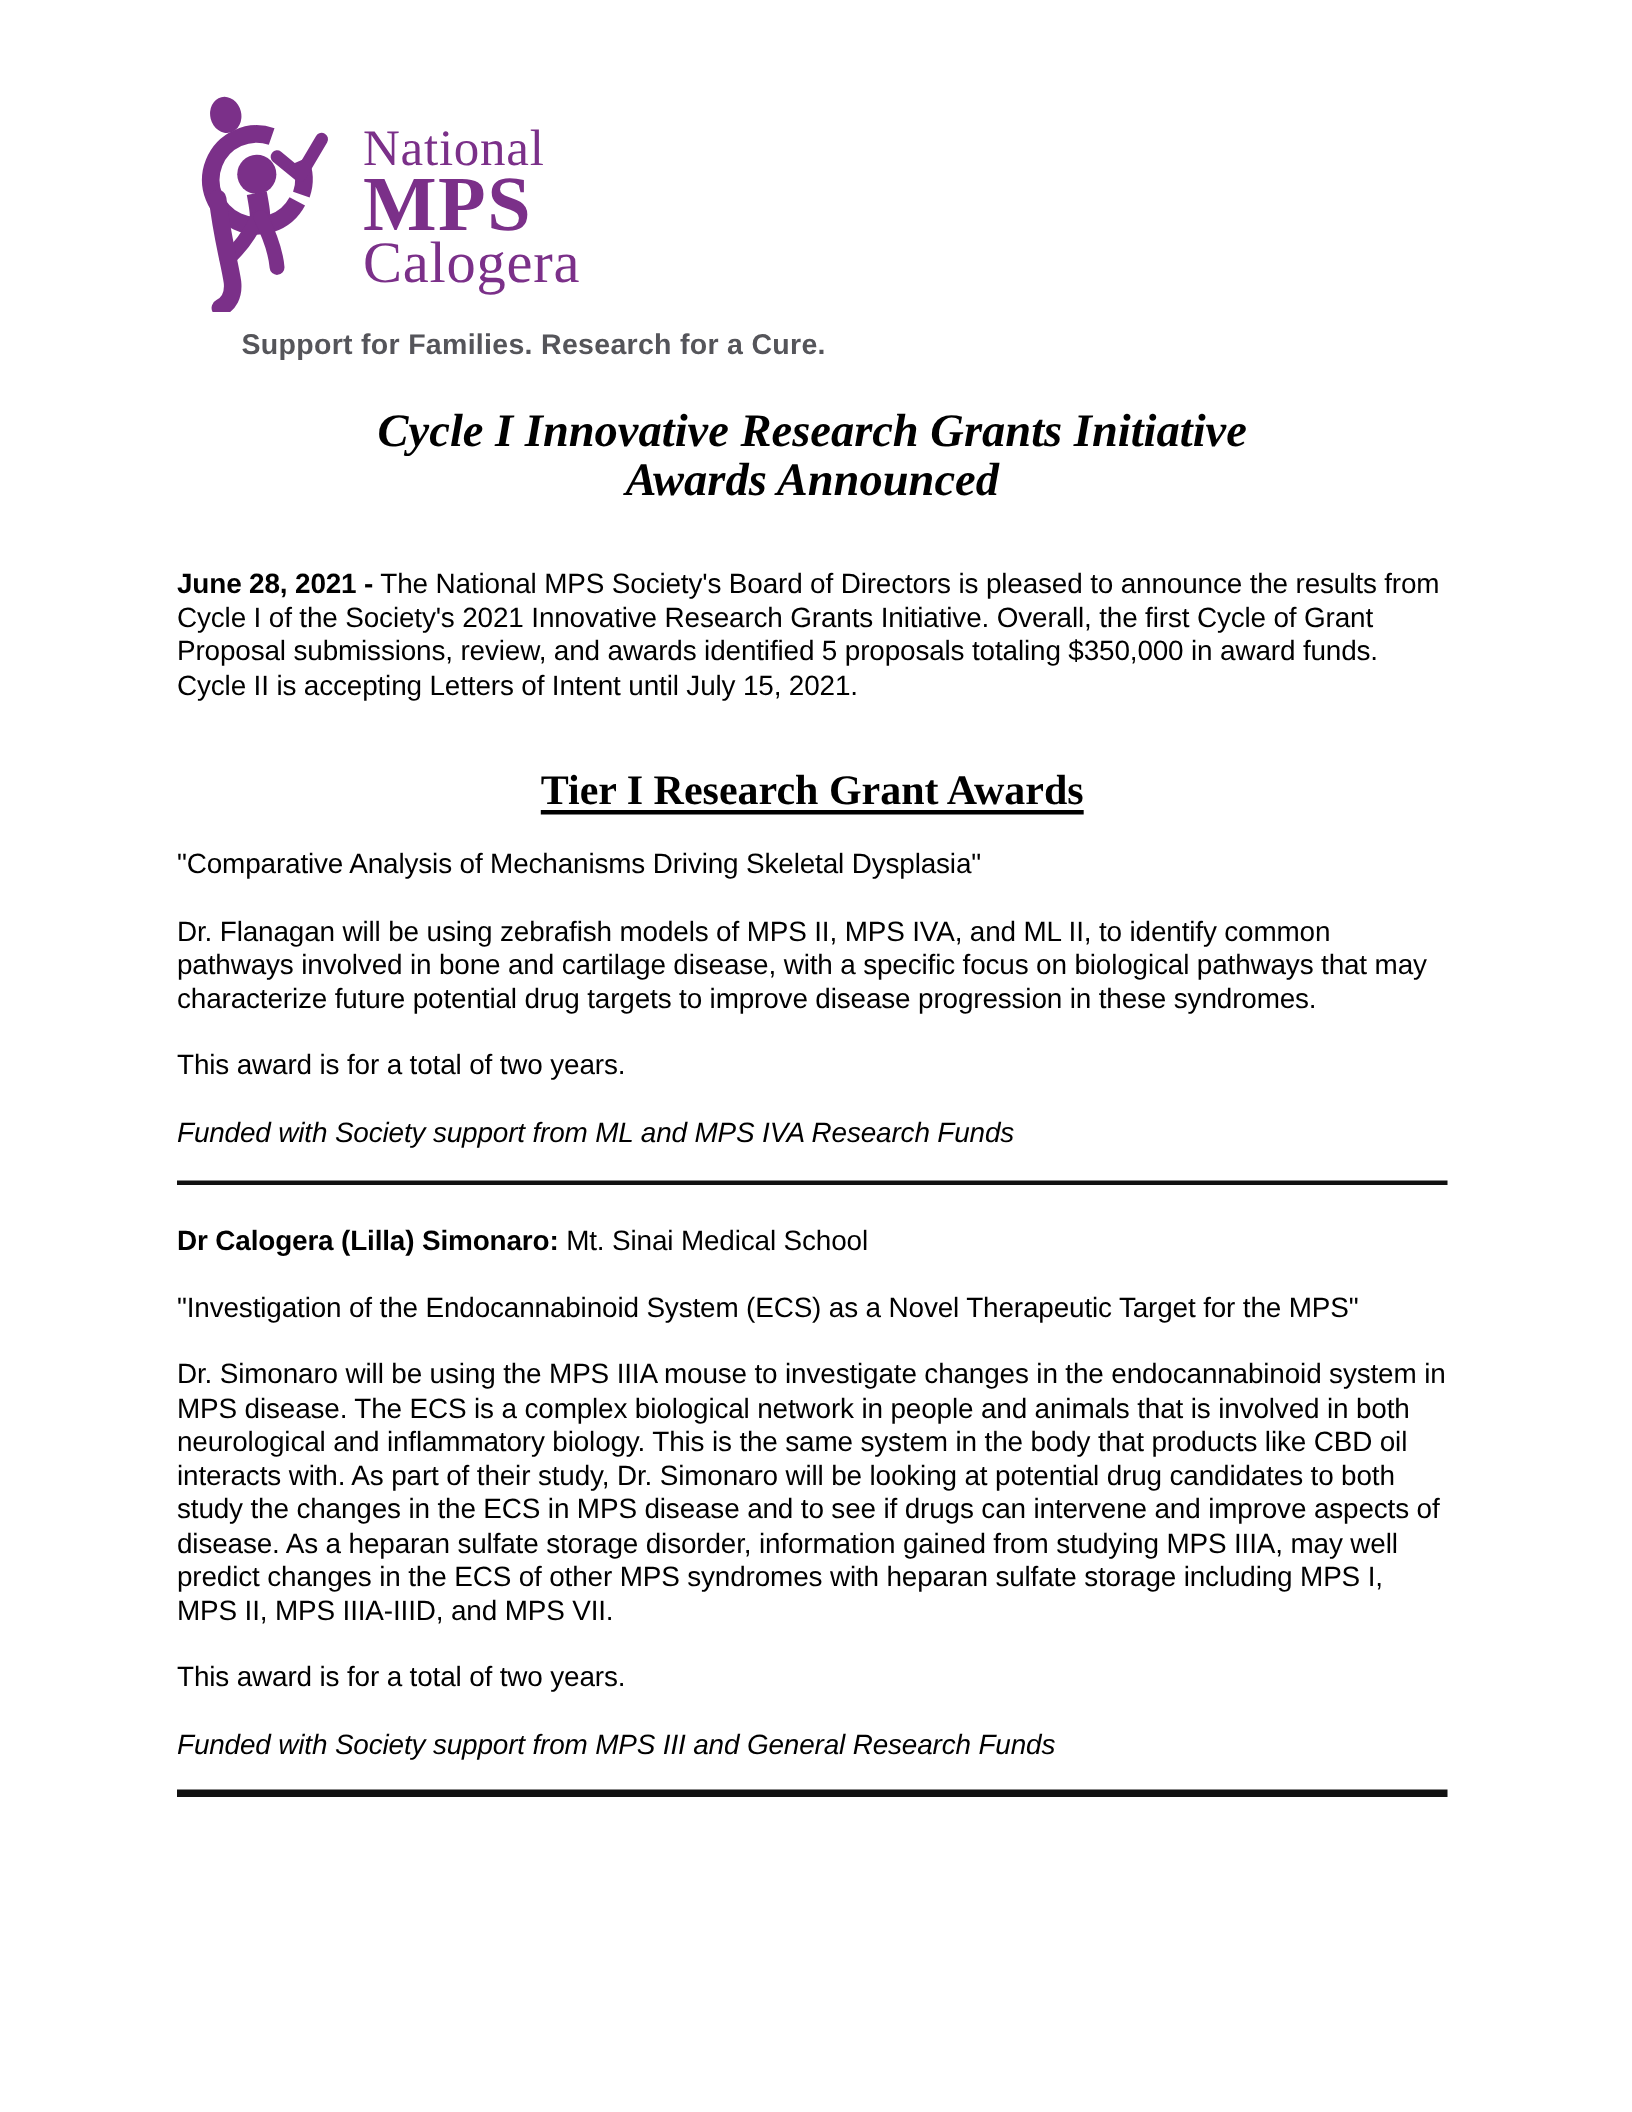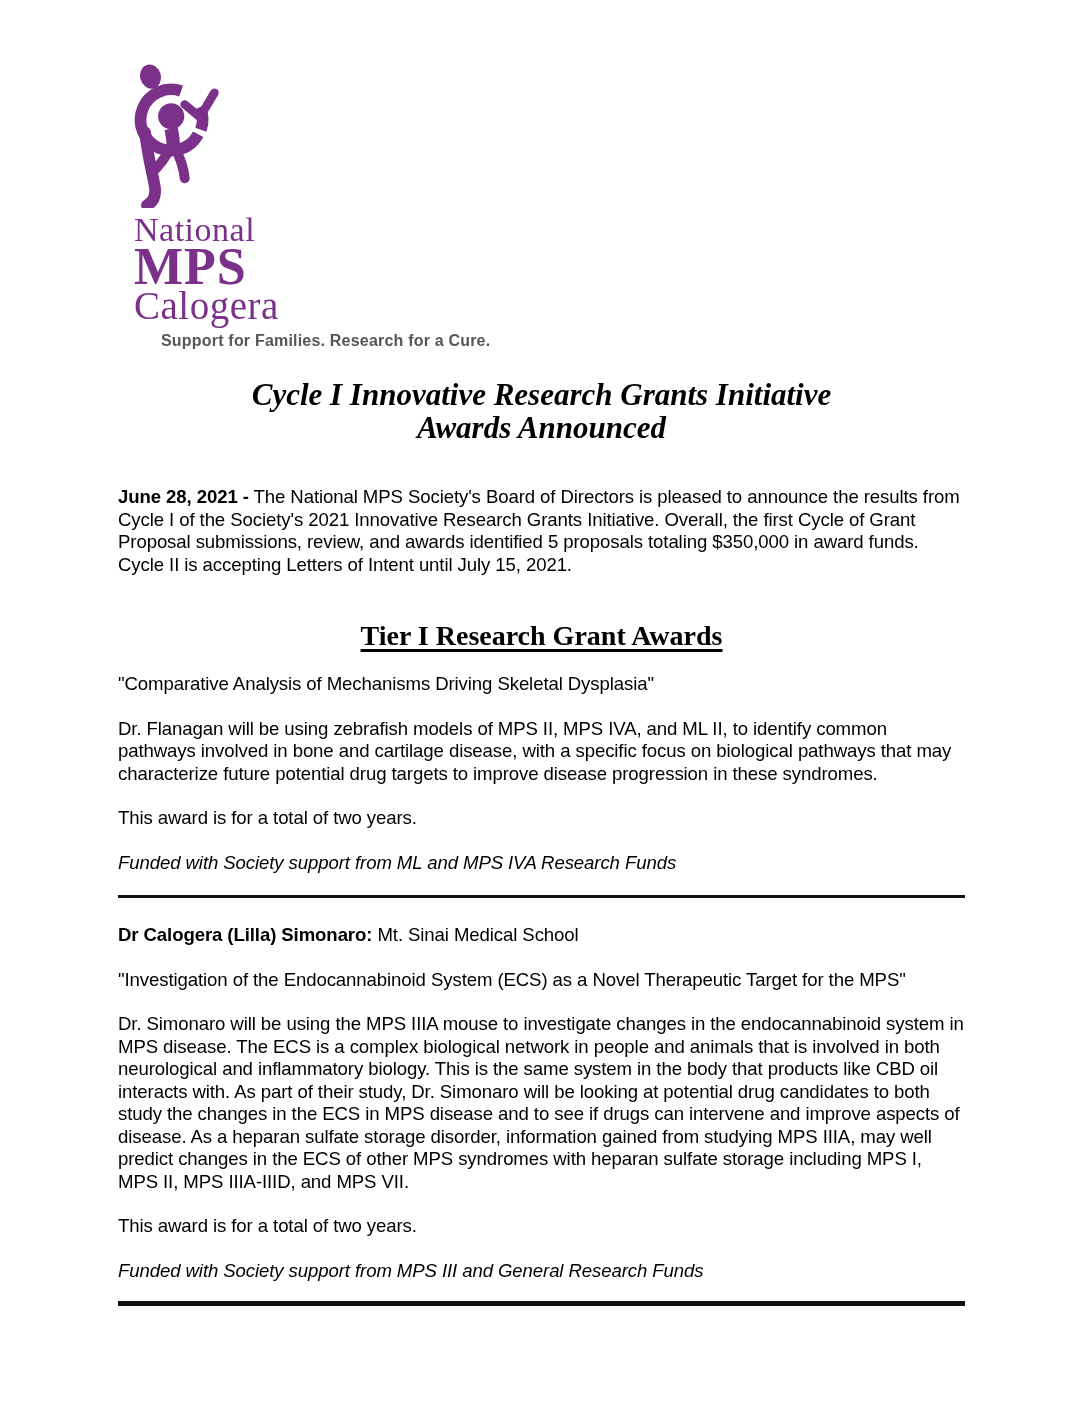--- a/index.html
+++ b/index.html
@@ -9,35 +9,35 @@
     height: 1408px;
     position: relative;
     overflow: hidden;
     font-family: "Liberation Sans", sans-serif;
     color: #0a0a0a;
   }
   .page { padding: 64px 123px 0 118px; }
 
   
   .logo-block { margin-left: 10px; }
-  .logo-row { display: flex; align-items: flex-start; flex-direction: column; }
+  .logo-row { display: flex; align-items: center; }
   .logo-figure { flex: 0 0 auto; }
   .logo-text {
     margin-left: 6px;
     margin-top: 0px;
     font-family: "Liberation Serif", serif;
     color: #7b3089;
   }
   .logo-nat { font-size: 34px; line-height: 35px; letter-spacing: 0.5px; }
   .logo-mps { font-size: 52px; line-height: 39px; font-weight: bold; letter-spacing: 1px; font-family: Liberation Serif, serif; }
   .logo-soc { font-size: 39px; line-height: 39px; letter-spacing: 0.5px; }
   .logo-tagline {
     margin-top: 7px;
     margin-left: 33px;
-    font-size: 16px;
+    font-size: 19px;
     font-weight: bold;
     color: #55555a;
     letter-spacing: 0.2px;
   }
 
   
   .doc-title {
     margin-top: 28px;
     text-align: center;
     font-family: "Liberation Serif", serif;

